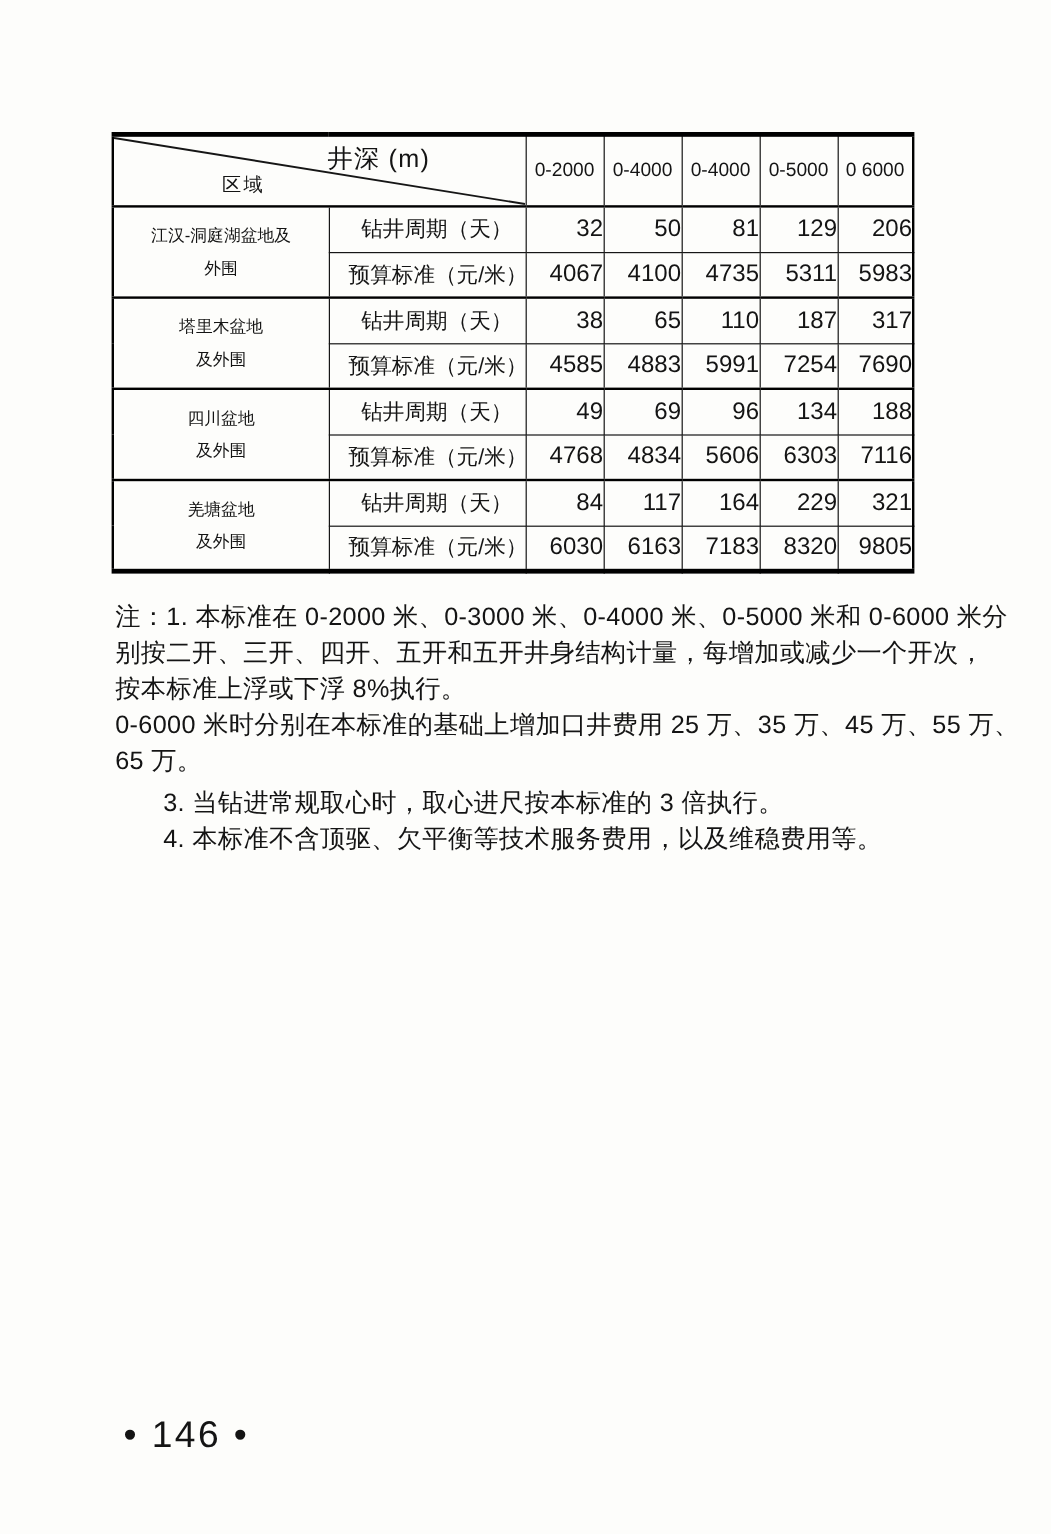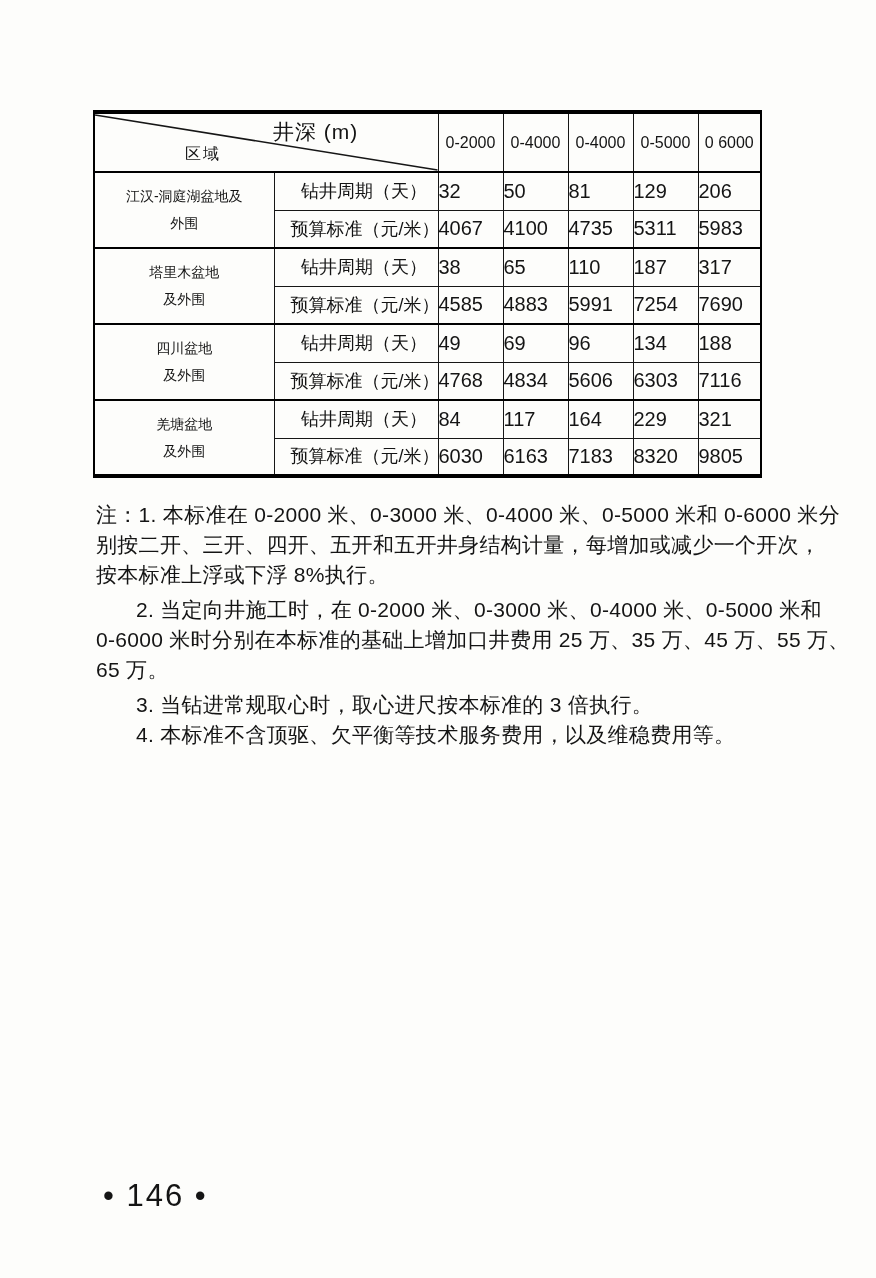--- a/index.html
+++ b/index.html
@@ -45,21 +45,21 @@
   }
   td.colhead {
     text-align: center; font-size: 16px; white-space: nowrap;
   }
   td.region {
     text-align: center; font-size: 14px; line-height: 27px;
   }
   td.rowlabel {
     text-align: center; font-size: 18px; white-space: nowrap; padding-left: 16px;
   }
-  td.val { text-align: left; font-size: 20px; }
+  td.val { text-align: right; font-size: 20px; }
   tr.group-top td { border-top: 2.5px solid #000; }
   tr.thin-top td { border-top: 1px solid #333; }
 
   
   .notes {
     position: absolute; left: 96px; top: 500px; width: 690px;
     font-size: 21px; line-height: 30px;
   }
   .note-line { white-space: nowrap; letter-spacing: 0.3px; }
   .note-line.indent { padding-left: 40px; }
@@ -187,21 +187,20 @@
           <td class="val">9805</td>
         </tr>
       </tbody>
     </table>
   </div>
 
   <div class="notes">
     <div class="note-line">注：1. 本标准在 0-2000 米、0-3000 米、0-4000 米、0-5000 米和 0-6000 米分</div>
     <div class="note-line">别按二开、三开、四开、五开和五开井身结构计量，每增加或减少一个开次，</div>
     <div class="note-line">按本标准上浮或下浮 8%执行。</div>
-    <div class="note-line indent gap">2. 当定向井施工时，在 0-2000 米、0-3000 米、0-4000 米、0-5000 米和</div>
     <div class="note-line">0-6000 米时分别在本标准的基础上增加口井费用 25 万、35 万、45 万、55 万、</div>
     <div class="note-line">65 万。</div>
     <div class="note-line indent gap">3. 当钻进常规取心时，取心进尺按本标准的 3 倍执行。</div>
     <div class="note-line indent">4. 本标准不含顶驱、欠平衡等技术服务费用，以及维稳费用等。</div>
   </div>
 
   <div class="footer">• 146 •</div>
 
 </div>
 

